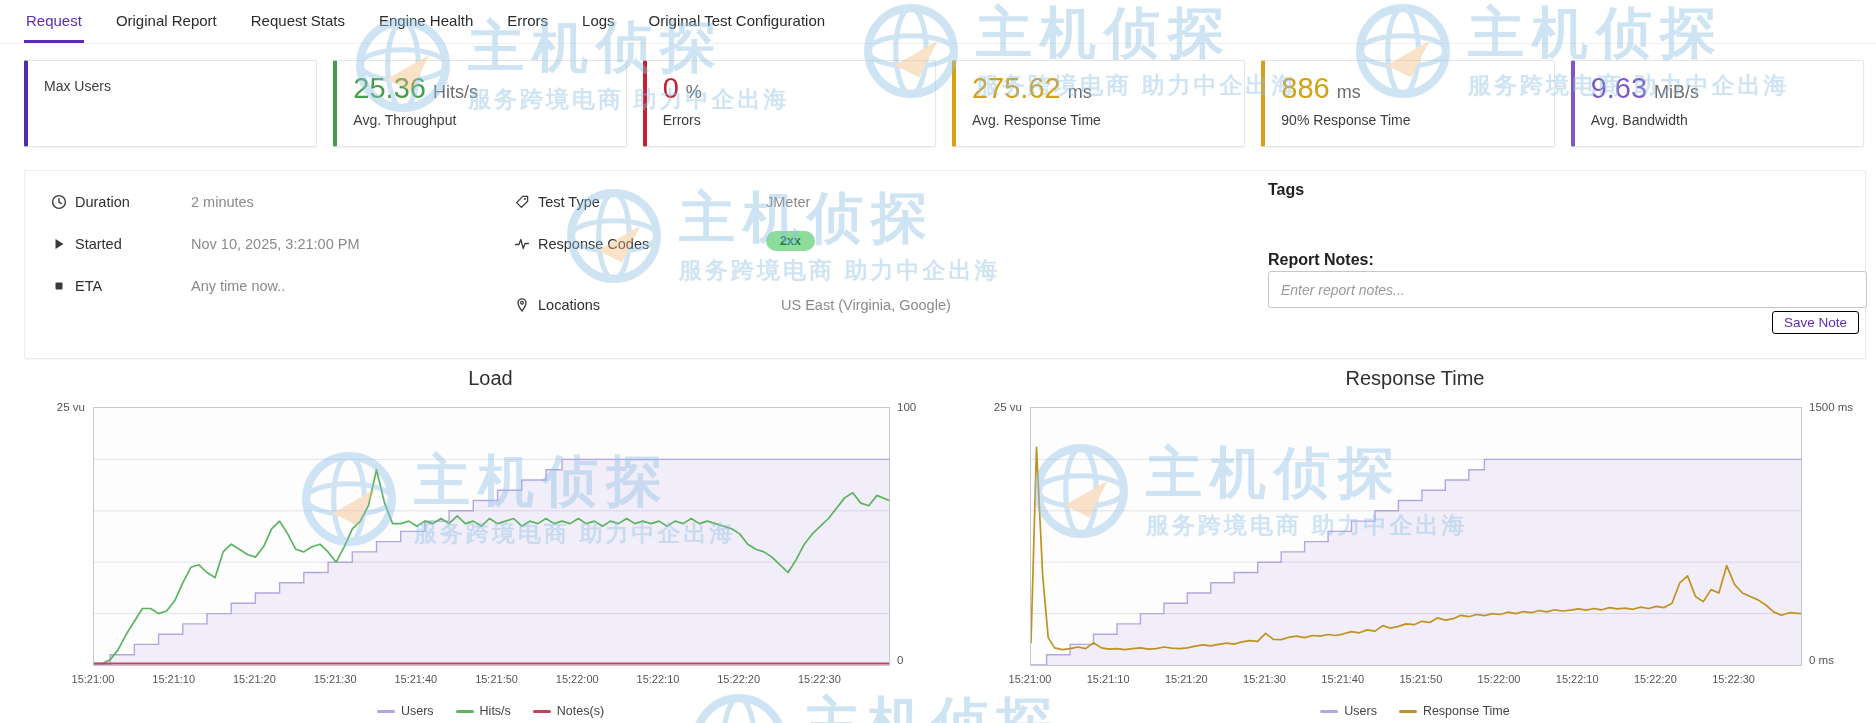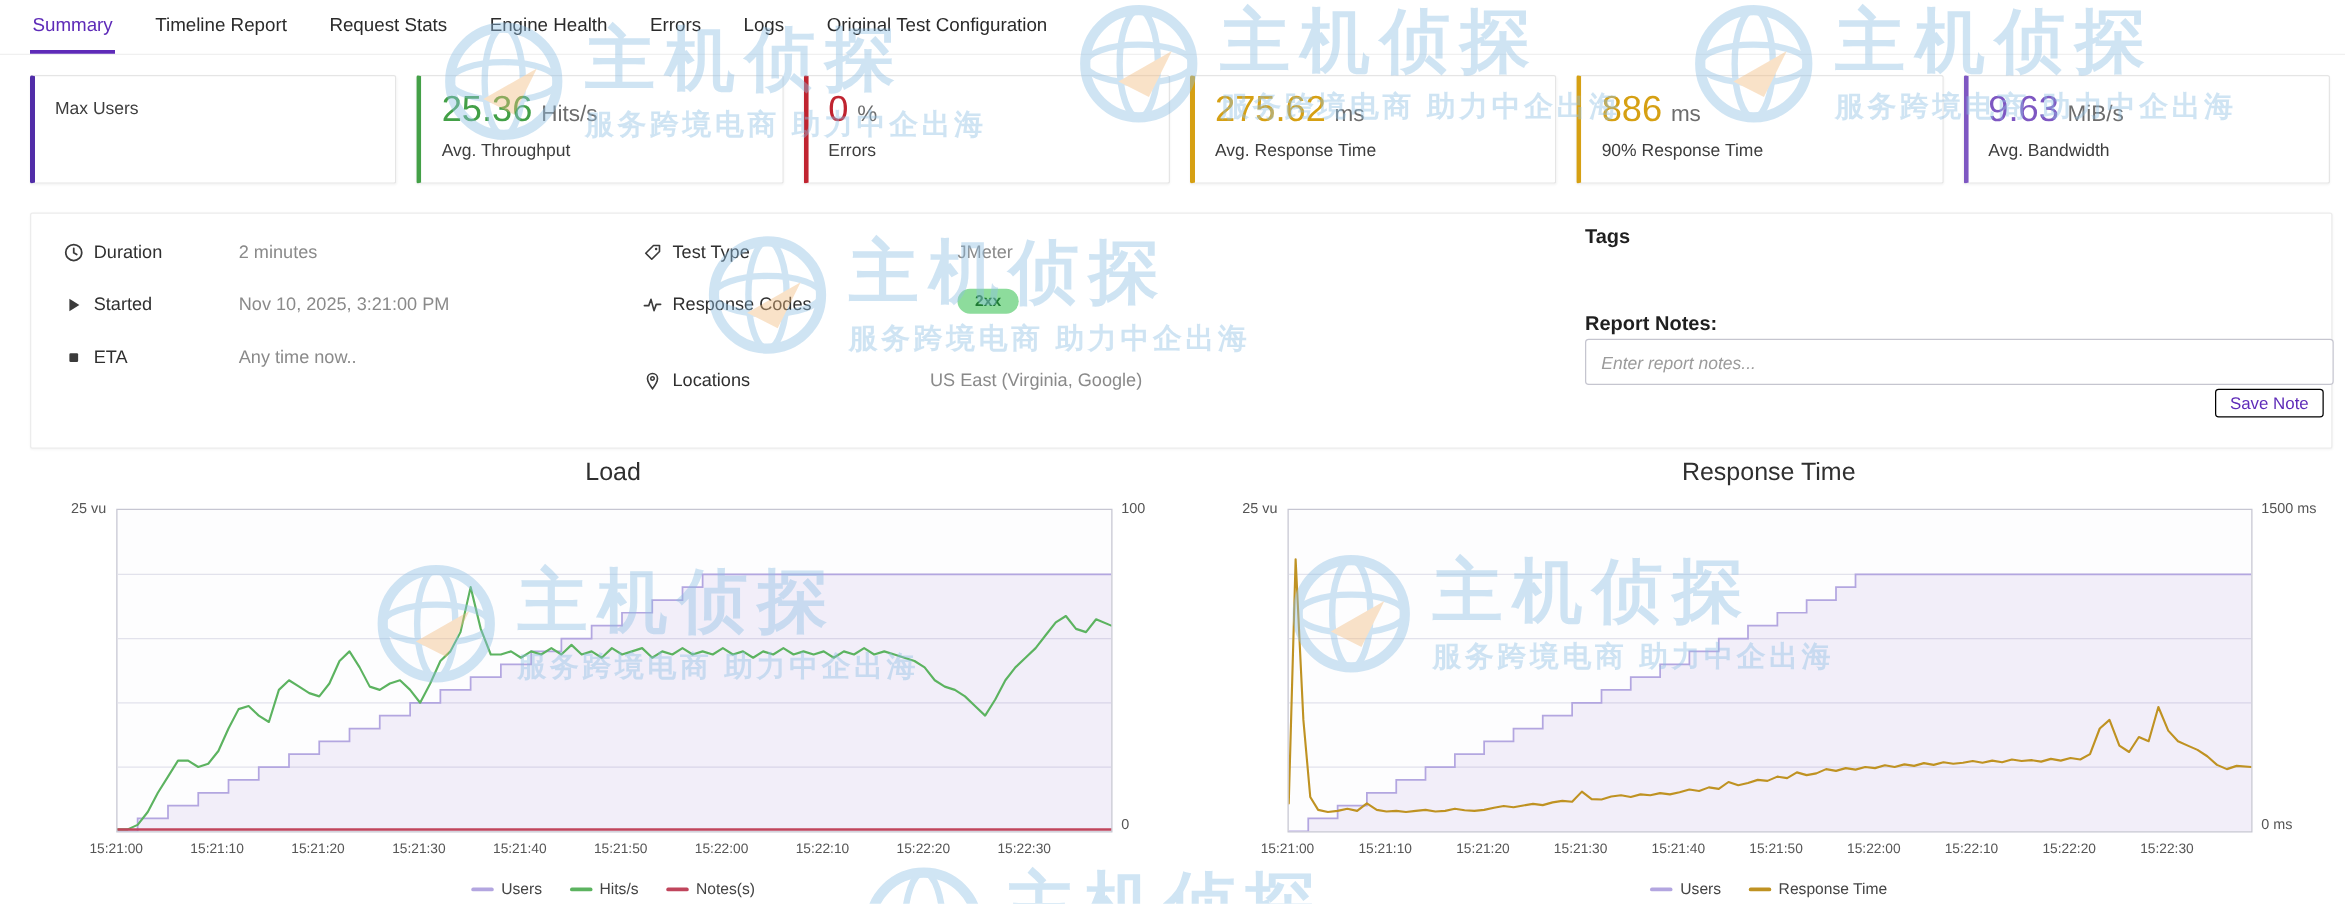--- a/index.html
+++ b/index.html
@@ -50,22 +50,22 @@
   .wm{position:absolute;display:flex;align-items:flex-start;gap:14px;opacity:.42;z-index:20;
     pointer-events:none;color:#8fc0e4;}
   .wm-logo{width:102px;height:102px;flex:0 0 102px;}
   .wm-title{font-size:56px;font-weight:bold;letter-spacing:8px;line-height:66px;white-space:nowrap;}
   .wm-sub{font-size:23px;font-weight:bold;letter-spacing:3px;white-space:nowrap;margin-top:4px;}
 </style>
 </head>
 <body>
 
 <div class="tabbar">
-  <div class="tab active">Summary</div>
-  <div class="tab">Timeline Report</div>
+  <div class="tab active">Request</div>
+  <div class="tab">Original Report</div>
   <div class="tab">Request Stats</div>
   <div class="tab">Engine Health</div>
   <div class="tab">Errors</div>
   <div class="tab">Logs</div>
   <div class="tab">Original Test Configuration</div>
 </div>
 
 <div class="cards">
   <div class="card" style="border-left-color: rgb(81, 45, 168);">
     <div class="card-label">Max Users</div>
@@ -153,21 +153,21 @@
     <span class="badge" id="code-badge" style="background: rgb(141, 220, 156); color: rgb(29, 122, 51);">2xx</span>
   </div>
 
   <div class="inforow" style="left:489px;top:123px">
     <svg class="ic" viewBox="0 0 16 16">
         <path d="M8 1.8 C5.6 1.8 4 3.7 4 5.8 C4 8.8 8 14 8 14 S12 8.8 12 5.8 C12 3.7 10.4 1.8 8 1.8 Z" fill="none" stroke="#3b3b3b" stroke-width="1.3"></path>
         <circle cx="8" cy="5.8" r="1.4" fill="none" stroke="#3b3b3b" stroke-width="1.2"></circle>
       </svg>
     <span class="lbl">Locations</span>
   </div>
-  <div class="infoval" style="left:719px;top:123px">US East (Virginia, Google)</div>
+  <div class="infoval" style="left:756px;top:123px">US East (Virginia, Google)</div>
 
   <div class="fld-label" style="left:1243px;top:10px">Tags</div>
   <div class="fld-label" style="left:1243px;top:80px">Report Notes:</div>
   <input class="txt-input" style="left: 1243px; top: 100px; width: 599px; height: 37px;" type="text" placeholder="Enter report notes...">
   <button class="save-btn">Save Note</button>
 </div>
 
 <div id="charts-layer">
     <div class="c-title" style="left: 93px; top: 367px; width: 795px; text-align: center;">Load</div>
     <div class="c-ylab" style="left: 13px; top: 401px; width: 72px;">25 vu</div>

